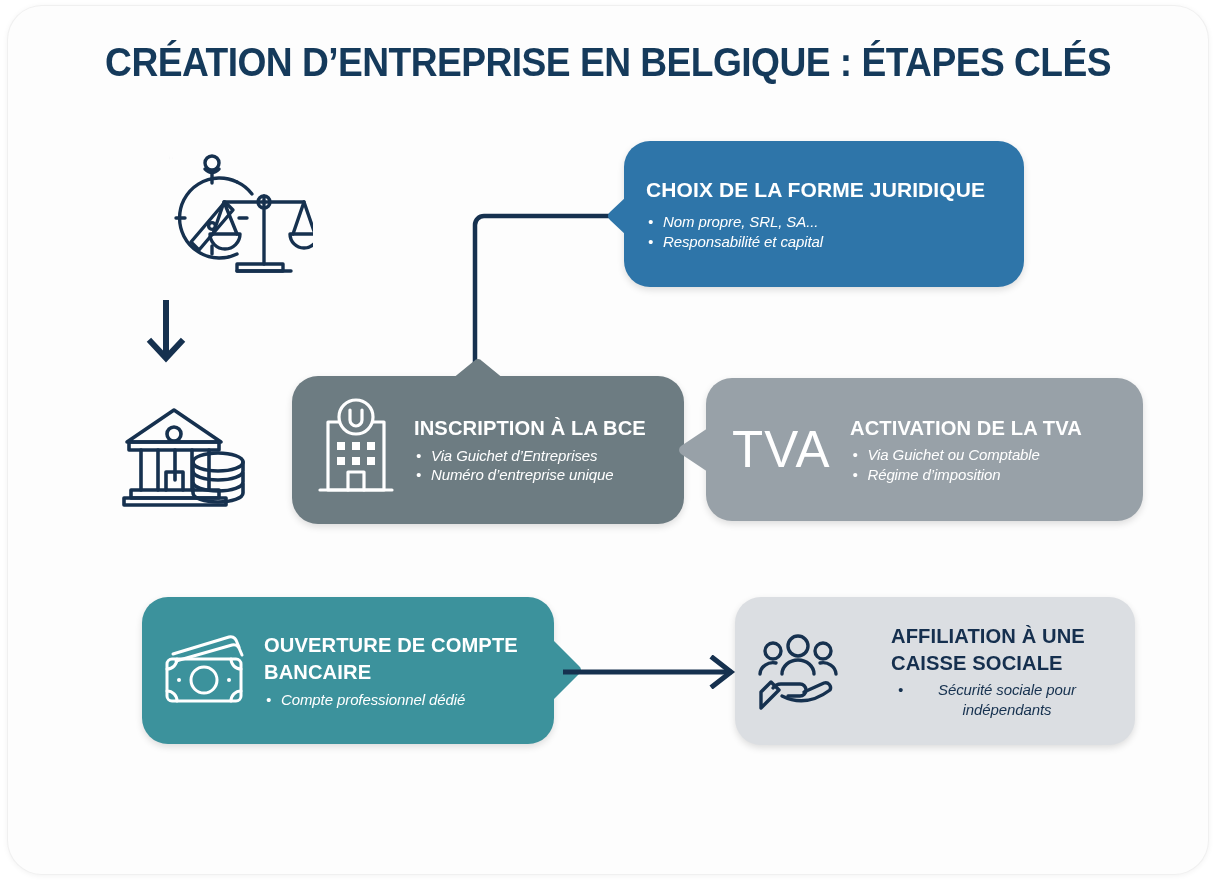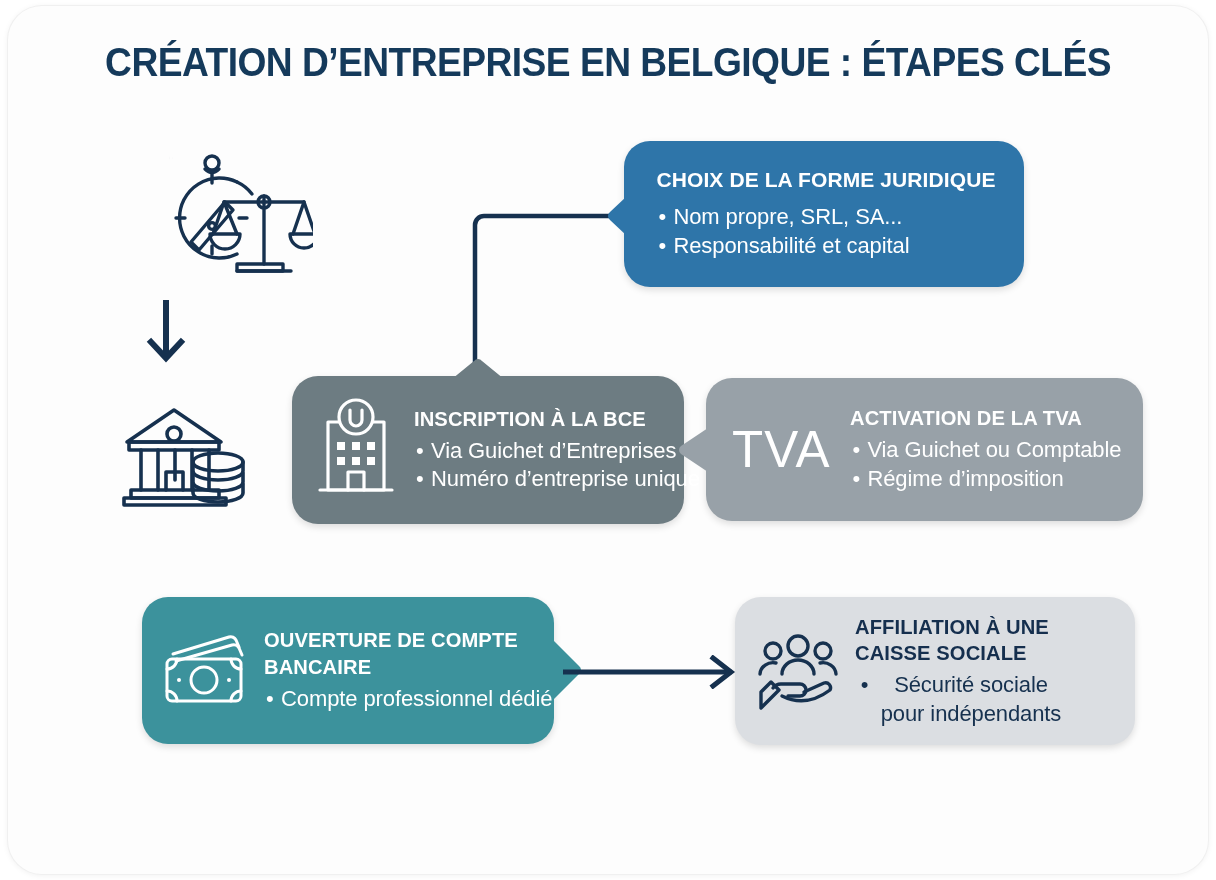--- a/index.html
+++ b/index.html
@@ -71,42 +71,43 @@
     letter-spacing: 0.1px;
     transform: scaleX(0.96);
     transform-origin: left center;
   }
   .bullets {
     margin: 4px 0 0 0;
     padding: 0;
     list-style: none;
   }
   .bullets li {
-    font-size: 22px;
+    font-size: 15px;
     line-height: 1.30;
     white-space: nowrap;
     letter-spacing: -0.1px;
+    font-style: italic;
   }
   .bullets li::before {
     content: "\2022";
     display: inline-block;
     width: 15px;
     margin-left: 2px;
   }
   .bullets.wrap li { white-space: normal; }
   .bullets.wrap li::before { float: left; margin-right: 0; }
   .bullets.wrap li span { display: block; margin-left: 17px; }
 
   
   #box-forme {
     left: 624px; top: 141px; width: 400px; height: 146px;
     background: #2e75a9;
     color: #ffffff;
   }
-  #box-forme .box-inner { padding: 0 18px 0 22px; flex-direction: column; justify-content: center; align-items: center; }
+  #box-forme .box-inner { padding: 0 18px 0 22px; flex-direction: column; justify-content: center; align-items: flex-start; }
   #box-forme .box-title { text-align: center; transform: none; }
   #box-forme .bullets { margin-top: 9px; }
 
   #box-bce {
     left: 292px; top: 376px; width: 392px; height: 148px;
     background: #6d7c82;
     color: #ffffff;
   }
   #box-bce .box-inner { padding: 0 16px 0 22px; }
 
@@ -123,21 +124,21 @@
     color: #ffffff;
     padding-left: 44px;
   }
   #box-banque .box-inner { padding: 0 14px 0 18px; }
 
   #box-caisse {
     left: 735px; top: 597px; width: 400px; height: 148px;
     background: #dbdee2;
     color: #152f4e;
   }
-  #box-caisse .box-inner { padding: 0 16px 0 20px; }
+  #box-caisse .box-inner { padding: 0 16px 0 20px; gap: 36px; }
   #box-caisse .bullets li { color: #16314f; text-align: center; }
 
   
   .notch { position: absolute; overflow: visible; }
 
   
   .icon { flex: none; }
   .icon-slot { display: flex; align-items: center; justify-content: center; }
 
   .tva-word {

